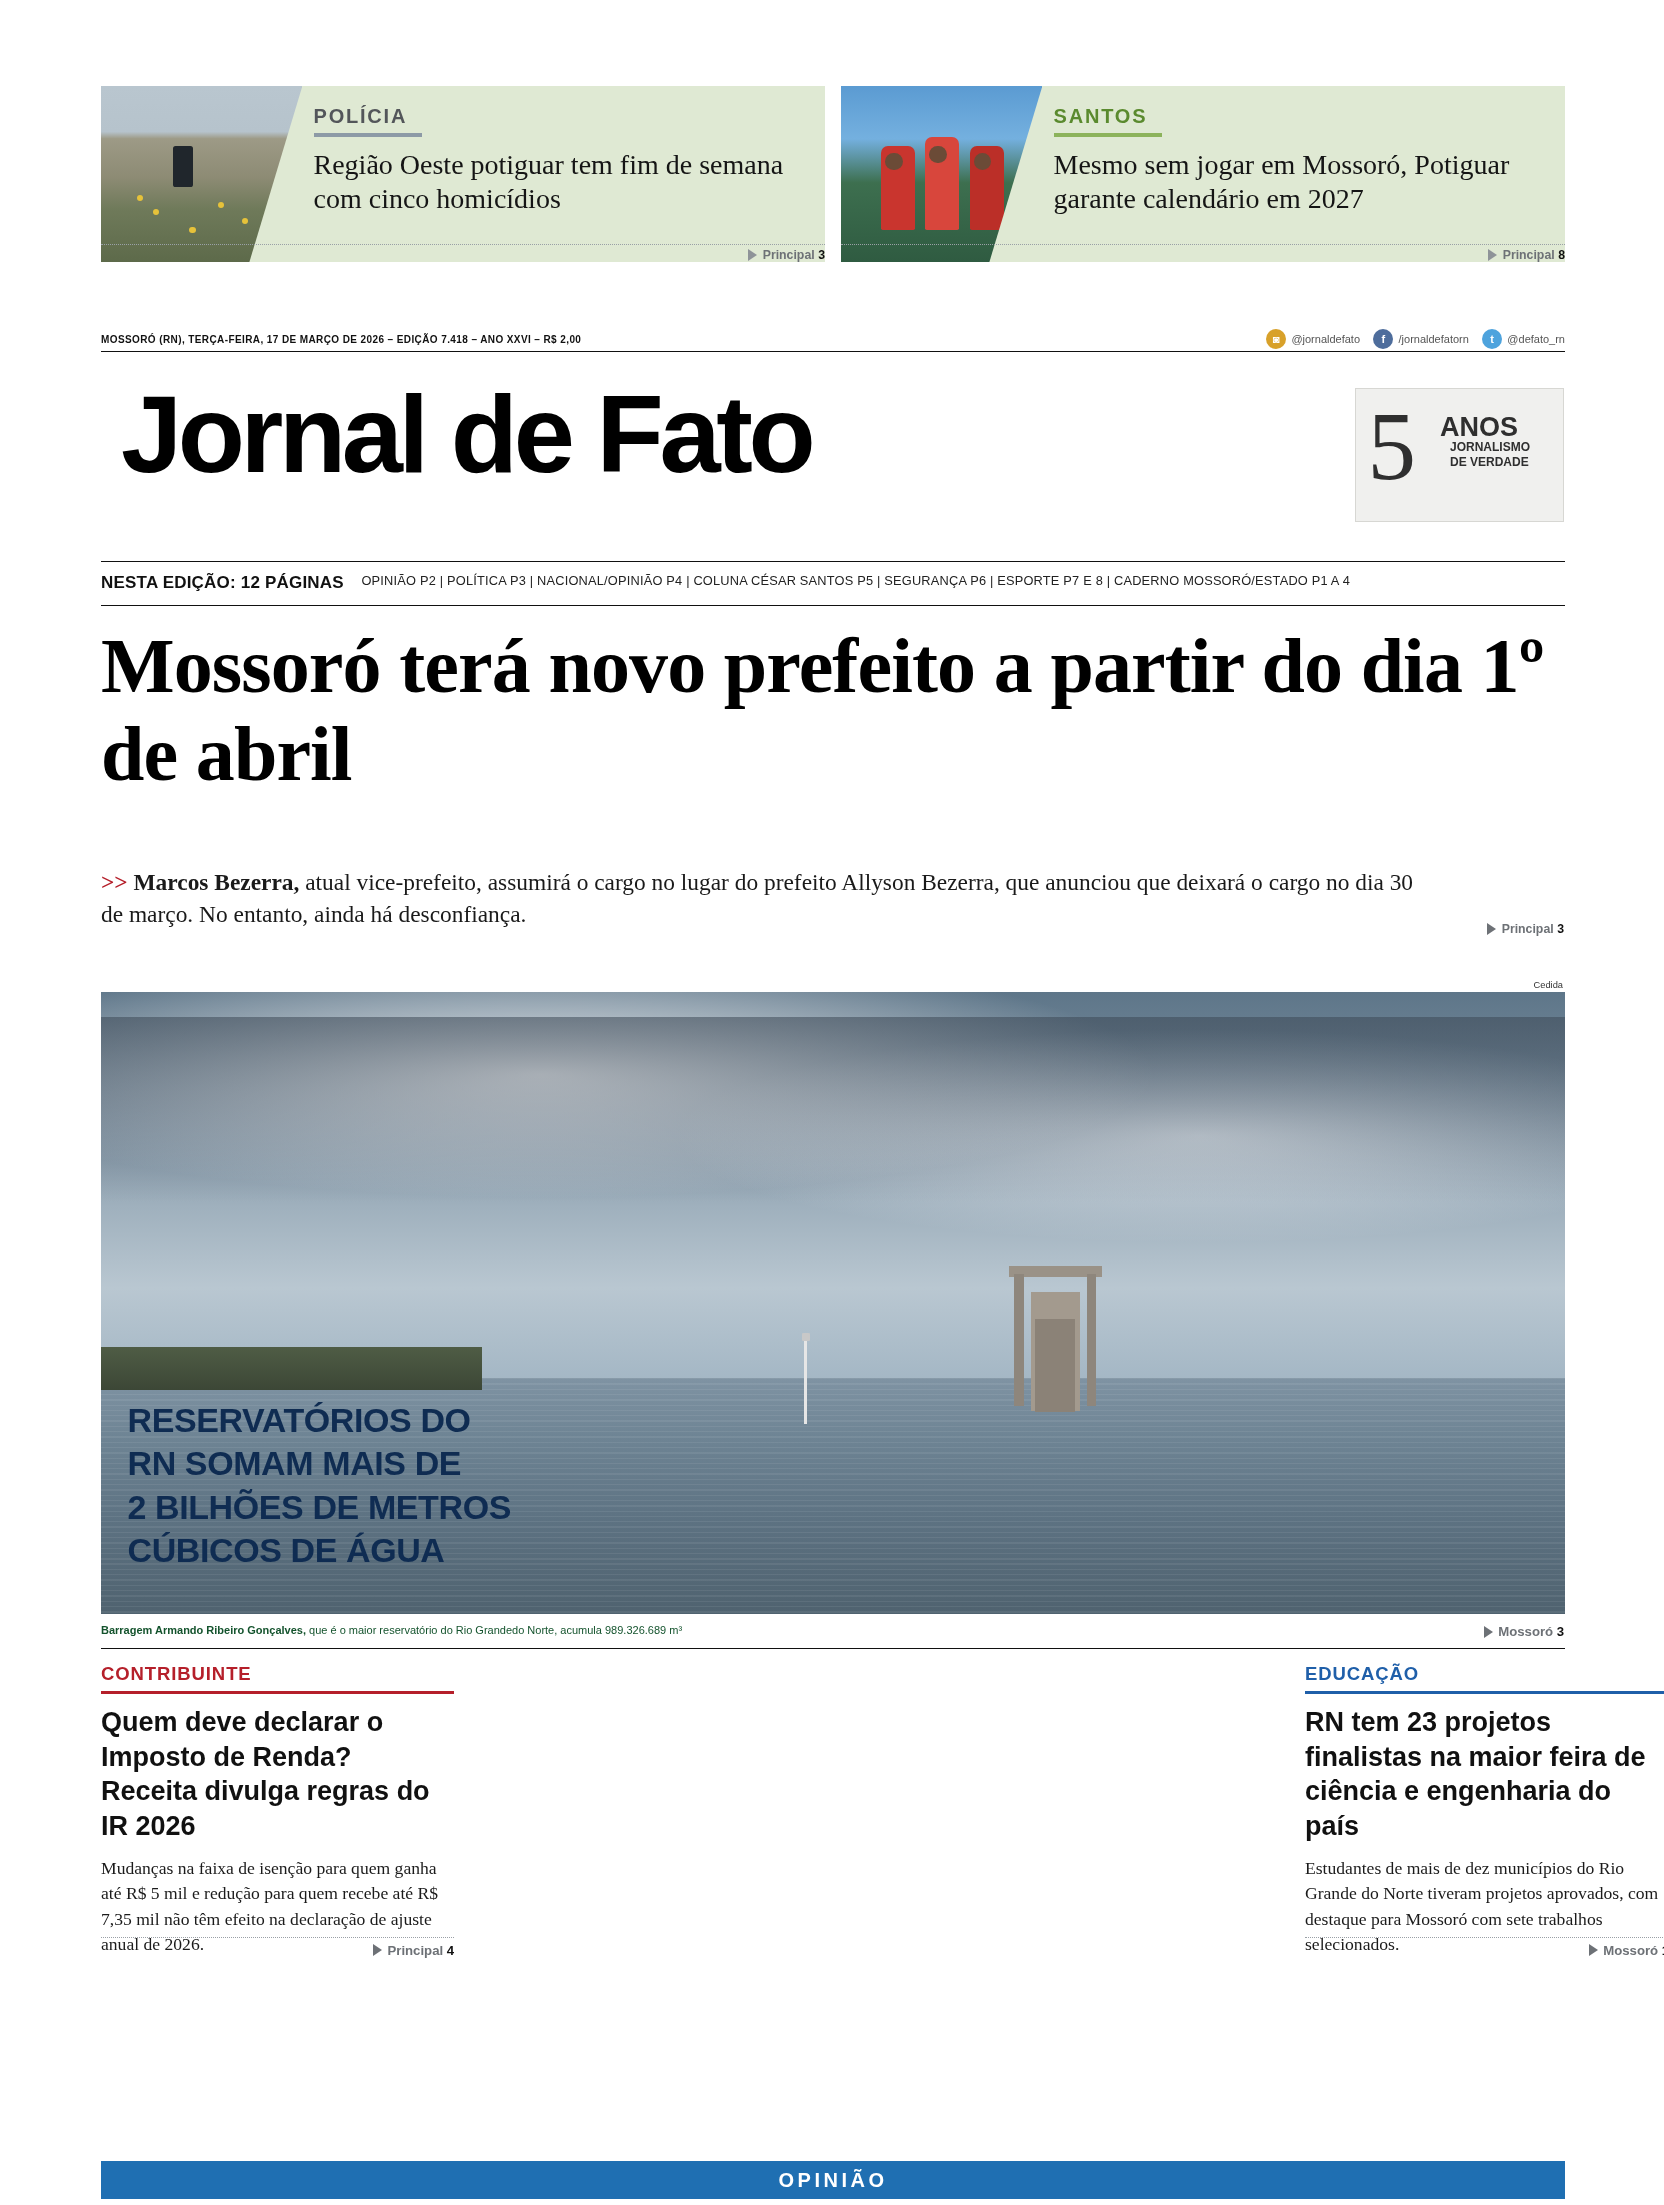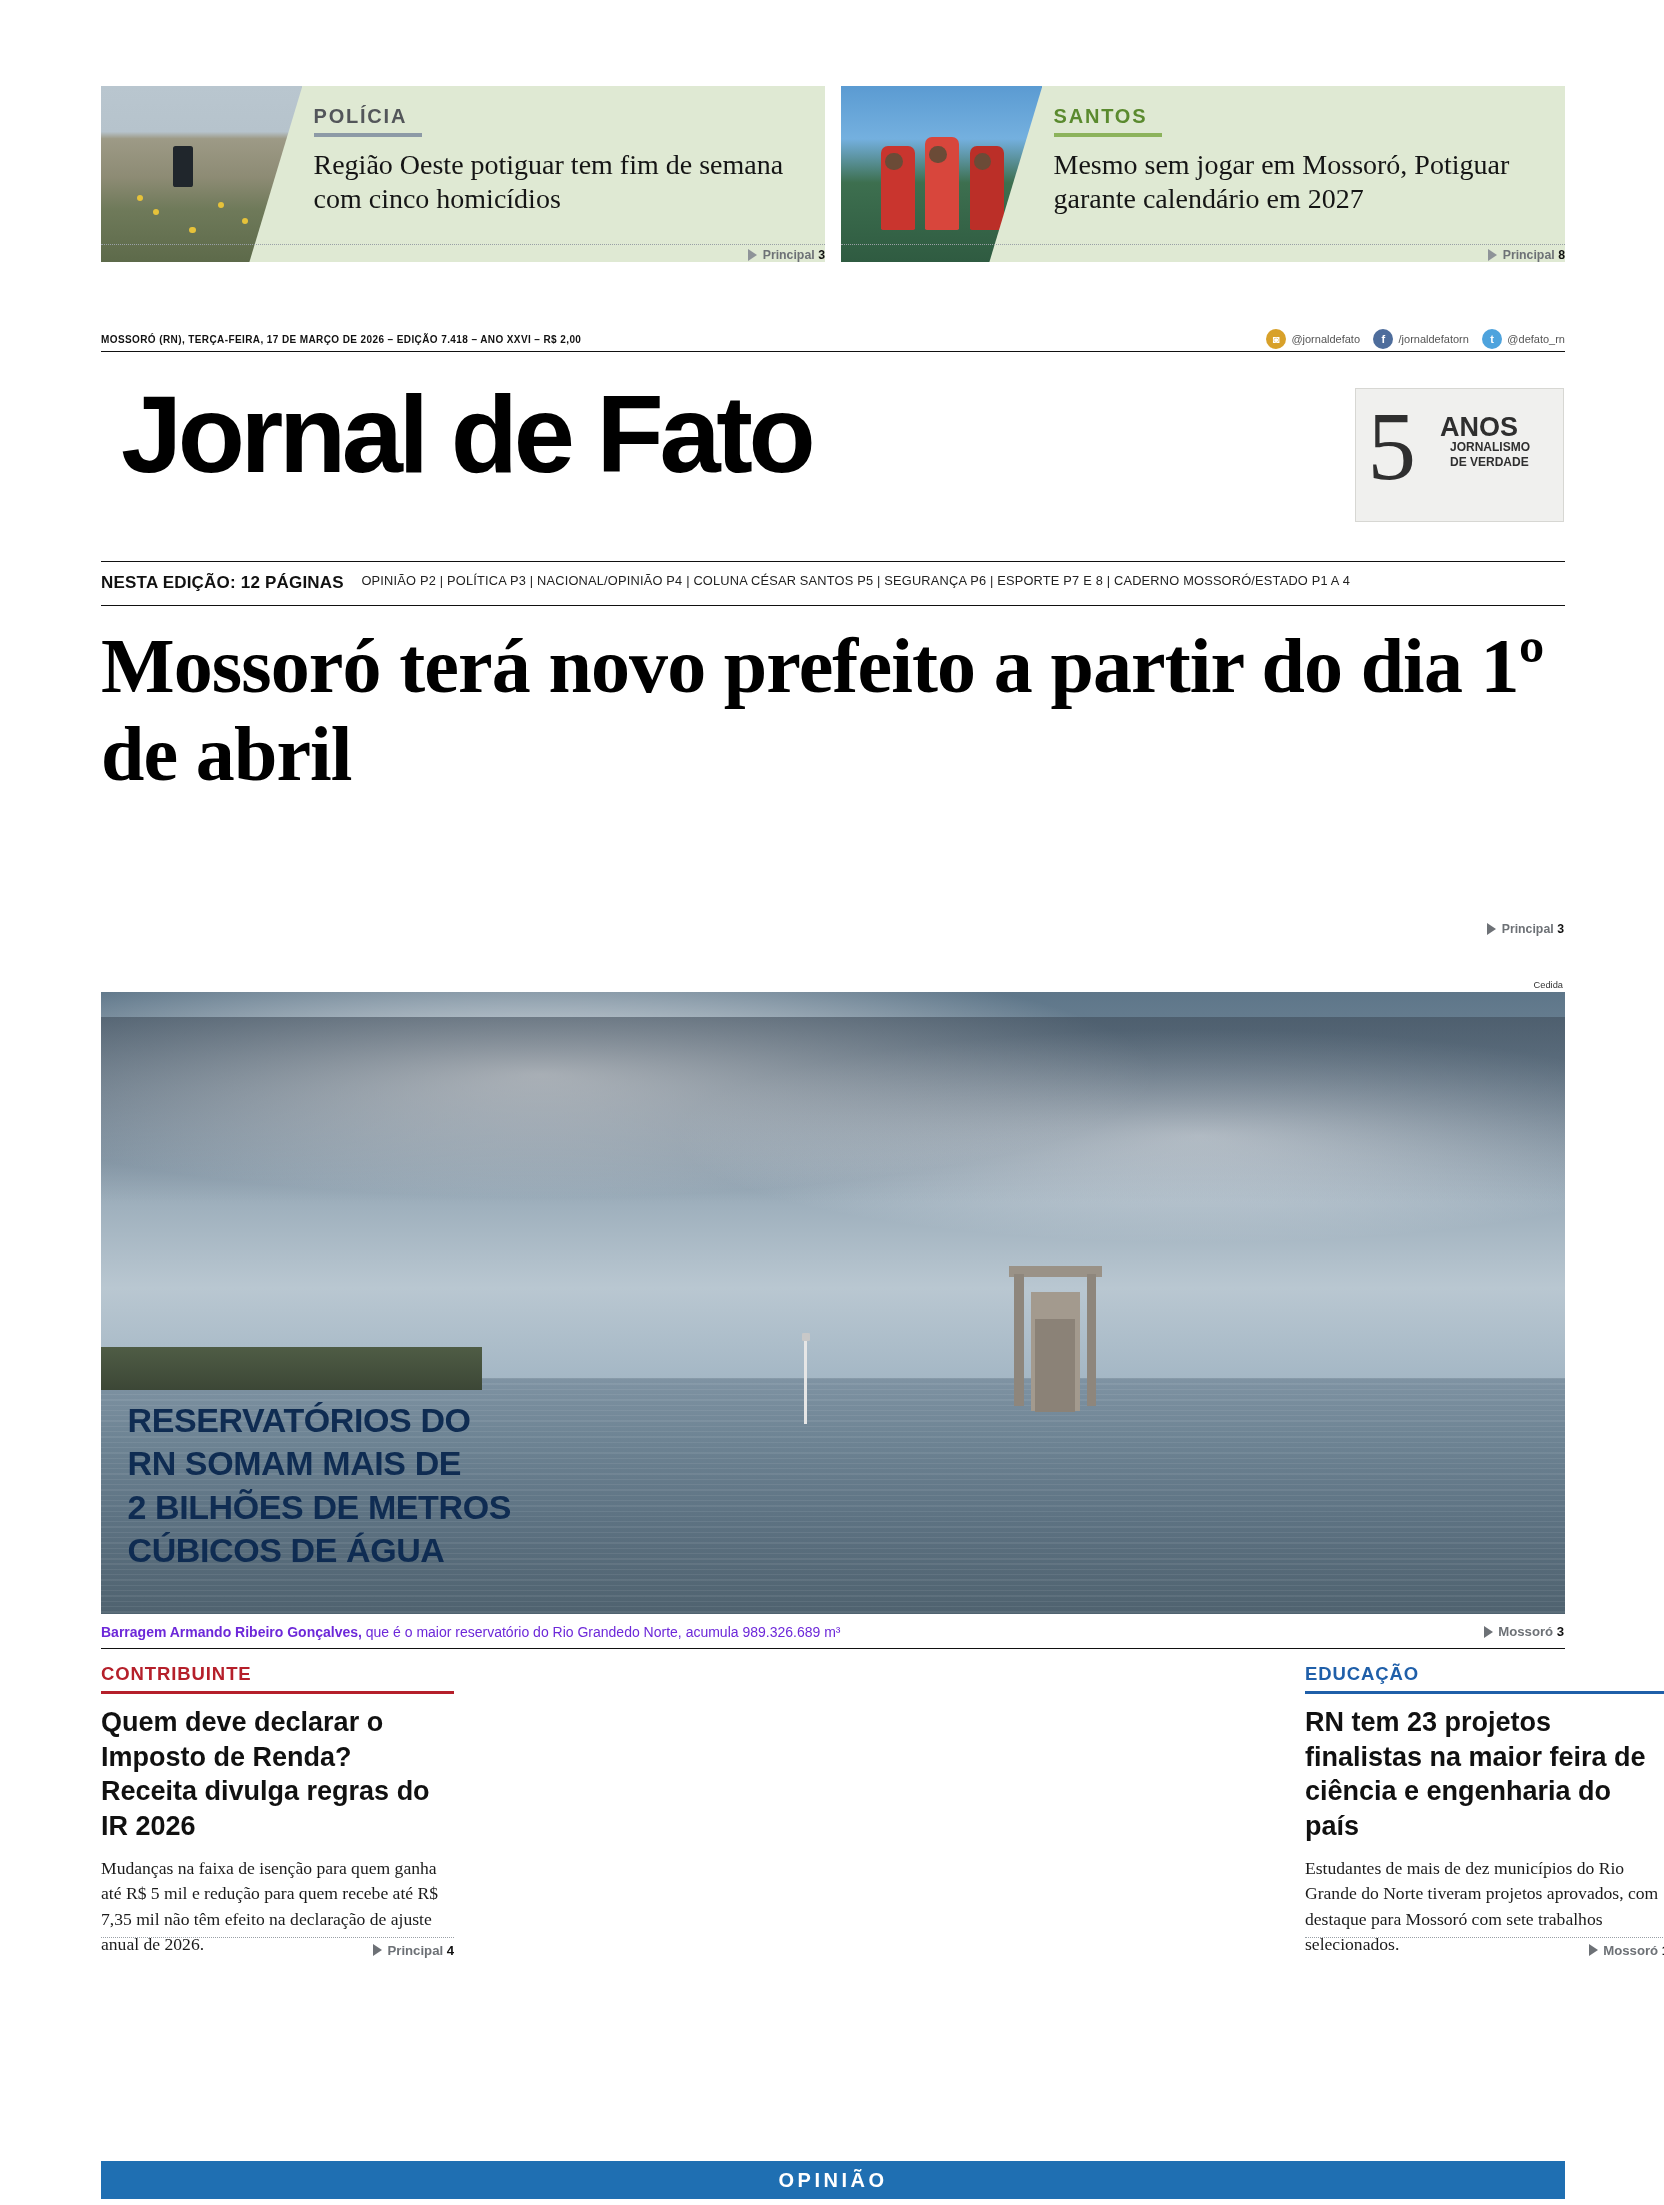--- a/index.html
+++ b/index.html
@@ -324,23 +324,23 @@
     font-size: 34px;
     line-height: 1.28;
     color: #0f2c52;
     letter-spacing: -0.4px;
   }
   .caption-main {
     position: absolute;
     left: 101px;
     top: 1624px;
     width: 1081px;
-    font-size: 14px;
+    font-size: 11px;
     font-weight: bold;
-    color: #6d28d9;
+    color: #14532d;
   }
   .caption-main span.reg { font-weight: normal; }
   .caption-ref {
     position:absolute; right:101px; top:1624px;
     display:flex; align-items:center;
     font-size: 13.2px; color:#6d7176; font-weight:bold;
   }
   .rule-after-photo {
     position:absolute; left:101px; top:1648px; width:1464px; height:1.3px; background:#111;
   }
@@ -519,20 +519,24 @@
 
   <div class="rule-bot"></div>
 
   <div class="index">
     <div class="ne">NESTA EDIÇÃO: 12 PÁGINAS</div>
     <div class="items">OPINIÃO P2 | POLÍTICA P3 | NACIONAL/OPINIÃO P4 | COLUNA CÉSAR SANTOS P5 | SEGURANÇA P6 | ESPORTE P7 E 8 | CADERNO MOSSORÓ/ESTADO P1 A 4</div>
   </div>
   <div class="rule-index"></div>
 
   <div class="headline">Mossoró terá novo prefeito a partir do dia 1º de abril</div>
+  <div class="standfirst">
+    <span class="chev">&gt;&gt;</span>
+    <b>Marcos Bezerra,</b><span> atual vice-prefeito, assumirá o cargo no lugar do prefeito Allyson Bezerra, que anunciou que deixará o cargo no dia 30 de março. No entanto, ainda há desconfiança.</span>
+  </div>
   <div class="credit-main">
     <div class="tri dark"></div>
     <span>Principal</span>
     <span class="pg">3</span>
   </div>
 
   <div class="photo-credit">Cedida</div>
   <div class="mainphoto">
     <div class="sky"></div>
     <div class="cloudband"></div>

